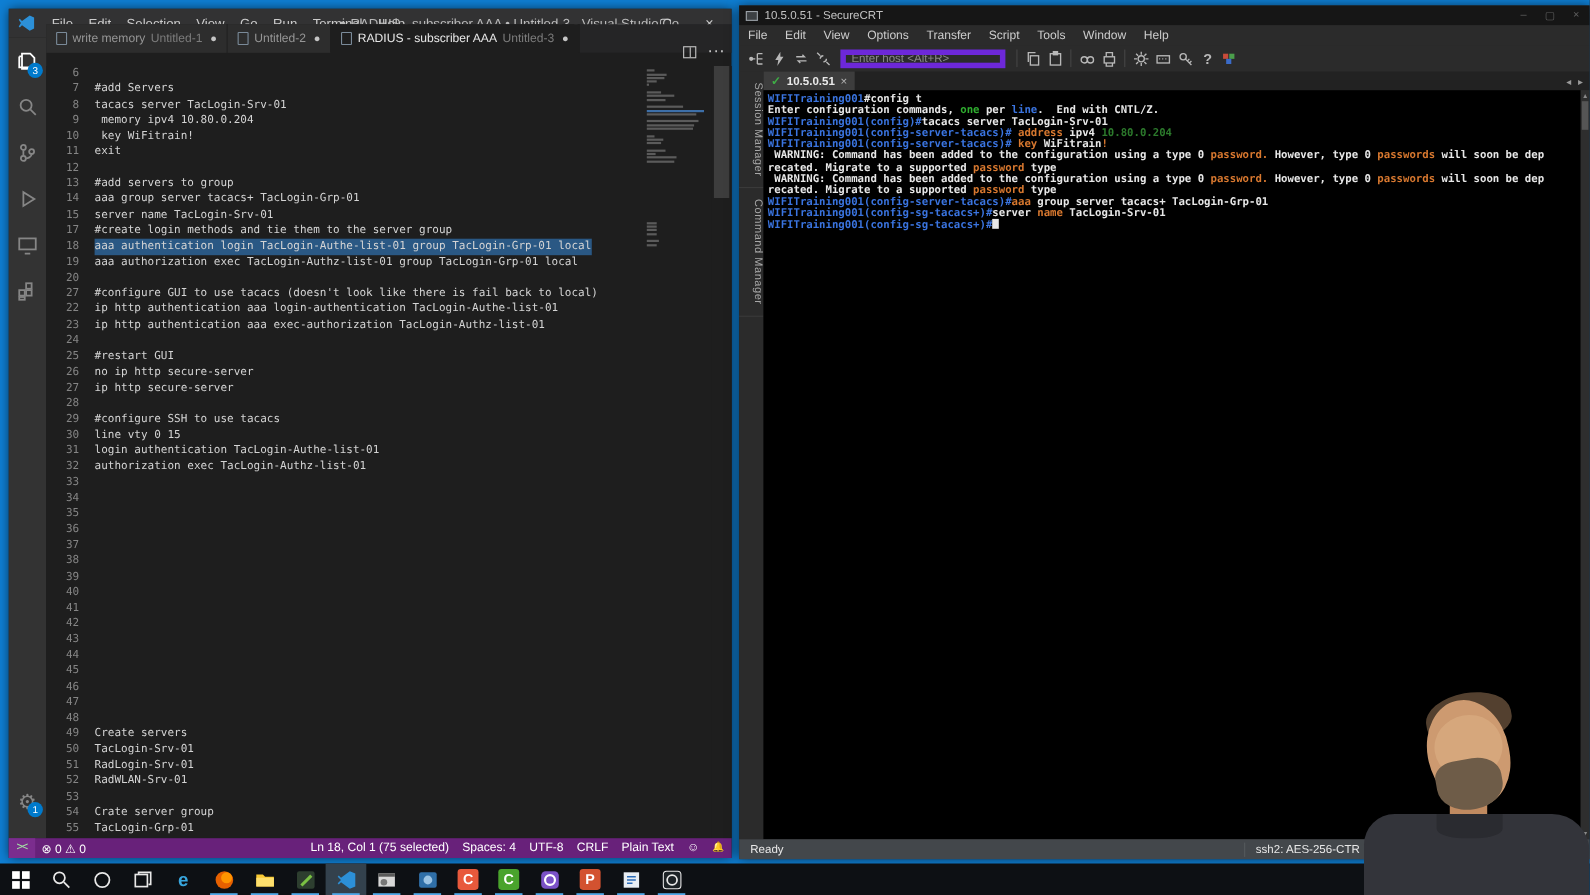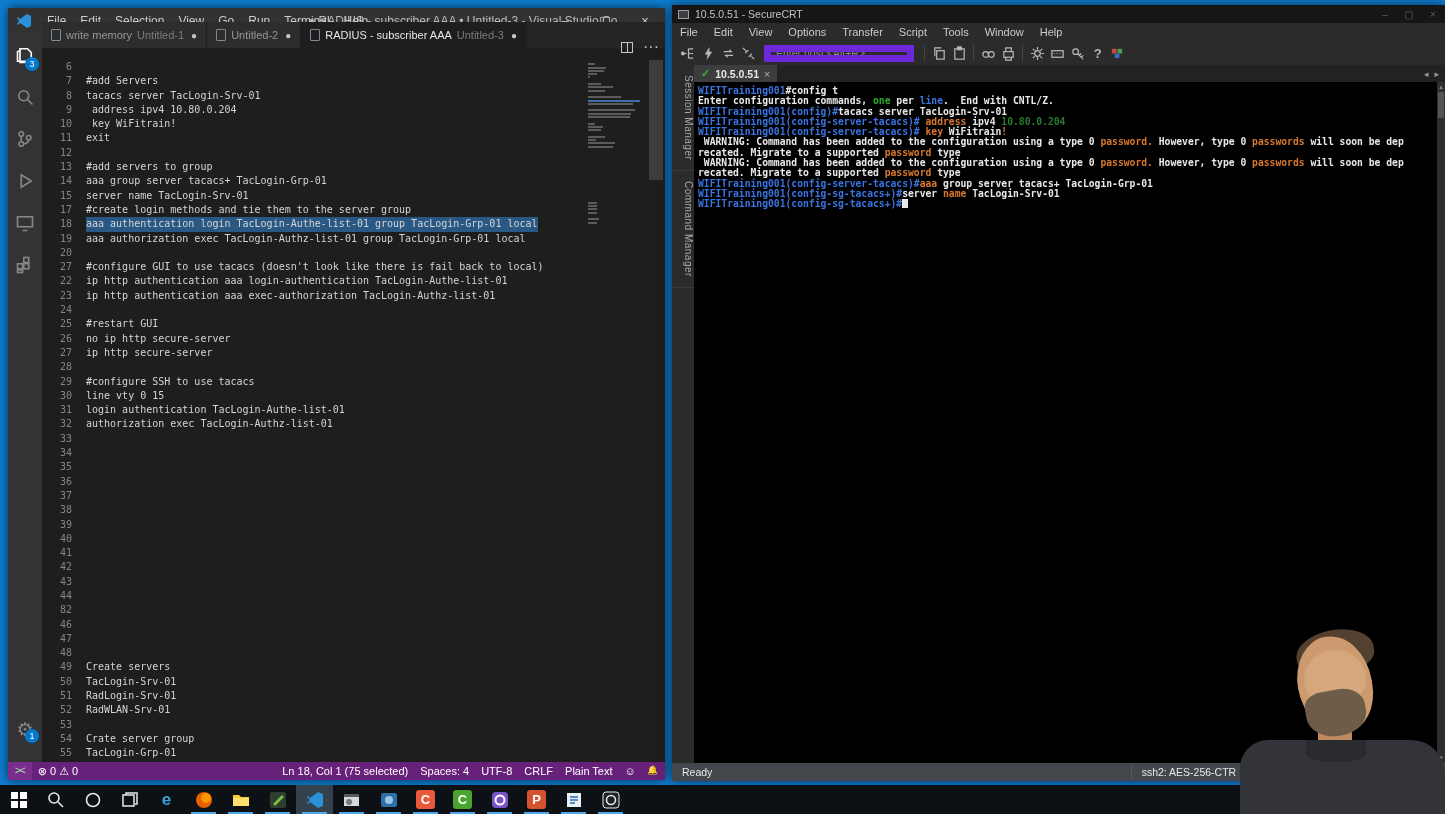--- a/index.html
+++ b/index.html
@@ -73,21 +73,21 @@
   #crt-winctl { margin-left:auto; display:flex; color:#5f5f5f; }
   #crt-winctl span { width:24px; text-align:center; font-size:10px; }
   #crt-menubar { left:0; top:18px; width:100%; height:18px; background:#2b2b2b; display:flex;
                  align-items:center; color:#cccccc; font-size:11px; }
   .crt-menu-item { padding:0 8px; }
   #crt-toolbar { left:0; top:36px; width:100%; height:24px; background:#2b2b2b; display:flex;
                  align-items:center; padding-left:6px; }
   .tb-icon { width:20px; height:18px; display:flex; align-items:center; justify-content:center; }
   .tb-icon svg { stroke:#b8b8b8; fill:none; stroke-width:1.3; }
   .tb-sep { width:1px; height:16px; background:#454545; margin:0 4px; }
-  #crt-host { width:150px; height:17px; background:#2b2b2b; border:7px solid #6d28d9; color:#cfcfcf;
+  #crt-host { width:150px; height:17px; background:#2b2b2b; border:5px solid #6d28d9; color:#cfcfcf;
               font-size:10.5px; padding:0 5px; margin:0 6px; }
   #crt-host::placeholder { color:#8a8a8a; }
   #crt-tabbar { left:22px; top:60px; width:751px; height:17px; background:#222222; display:flex; }
   #crt-tab { height:17px; background:#3d3d3d; color:#e8e8e8; font-size:10.5px; font-weight:bold;
              display:flex; align-items:center; padding:0 7px; gap:5px; }
   #crt-tab .check { color:#3fae46; font-size:11px; }
   #crt-tab .close { color:#b0b0b0; font-weight:normal; }
   #crt-tab-arrows { margin-left:auto; color:#9a9a9a; font-size:9px; display:flex; gap:6px;
                     align-items:center; padding-right:6px; }
   #crt-sidebar { left:0; top:60px; width:22px; height:698px; background:#2b2b2b; }
@@ -231,21 +231,21 @@
     </div>
   <div id="vs-editor-actions">
     <div class="split-icon"></div>
     <span>···</span>
   </div>
 
   <div id="vs-editor" class="abs">
       <div class="ed-row"><span class="ed-gutter">6</span><span class="ed-text"></span></div>
       <div class="ed-row"><span class="ed-gutter">7</span><span class="ed-text">#add Servers</span></div>
       <div class="ed-row"><span class="ed-gutter">8</span><span class="ed-text">tacacs server TacLogin-Srv-01</span></div>
-      <div class="ed-row"><span class="ed-gutter">9</span><span class="ed-text"> address ipv4 10.80.0.204</span></div>
+      <div class="ed-row"><span class="ed-gutter">9</span><span class="ed-text"> memory ipv4 10.80.0.204</span></div>
       <div class="ed-row"><span class="ed-gutter">10</span><span class="ed-text"> key WiFitrain!</span></div>
       <div class="ed-row"><span class="ed-gutter">11</span><span class="ed-text">exit</span></div>
       <div class="ed-row"><span class="ed-gutter">12</span><span class="ed-text"></span></div>
       <div class="ed-row"><span class="ed-gutter">13</span><span class="ed-text">#add servers to group</span></div>
       <div class="ed-row"><span class="ed-gutter">14</span><span class="ed-text">aaa group server tacacs+ TacLogin-Grp-01</span></div>
       <div class="ed-row"><span class="ed-gutter">15</span><span class="ed-text">server name TacLogin-Srv-01</span></div>
       <div class="ed-row"><span class="ed-gutter">17</span><span class="ed-text">#create login methods and tie them to the server group</span></div>
       <div class="ed-row sel"><span class="ed-gutter">18</span><span class="ed-text">aaa authentication login TacLogin-Authe-list-01 group TacLogin-Grp-01 local</span></div>
       <div class="ed-row"><span class="ed-gutter">19</span><span class="ed-text">aaa authorization exec TacLogin-Authz-list-01 group TacLogin-Grp-01 local</span></div>
       <div class="ed-row"><span class="ed-gutter">20</span><span class="ed-text"></span></div>
@@ -266,21 +266,21 @@
       <div class="ed-row"><span class="ed-gutter">35</span><span class="ed-text"></span></div>
       <div class="ed-row"><span class="ed-gutter">36</span><span class="ed-text"></span></div>
       <div class="ed-row"><span class="ed-gutter">37</span><span class="ed-text"></span></div>
       <div class="ed-row"><span class="ed-gutter">38</span><span class="ed-text"></span></div>
       <div class="ed-row"><span class="ed-gutter">39</span><span class="ed-text"></span></div>
       <div class="ed-row"><span class="ed-gutter">40</span><span class="ed-text"></span></div>
       <div class="ed-row"><span class="ed-gutter">41</span><span class="ed-text"></span></div>
       <div class="ed-row"><span class="ed-gutter">42</span><span class="ed-text"></span></div>
       <div class="ed-row"><span class="ed-gutter">43</span><span class="ed-text"></span></div>
       <div class="ed-row"><span class="ed-gutter">44</span><span class="ed-text"></span></div>
-      <div class="ed-row"><span class="ed-gutter">82</span><span class="ed-text"></span></div>
+      <div class="ed-row"><span class="ed-gutter">45</span><span class="ed-text"></span></div>
       <div class="ed-row"><span class="ed-gutter">46</span><span class="ed-text"></span></div>
       <div class="ed-row"><span class="ed-gutter">47</span><span class="ed-text"></span></div>
       <div class="ed-row"><span class="ed-gutter">48</span><span class="ed-text"></span></div>
       <div class="ed-row"><span class="ed-gutter">49</span><span class="ed-text">Create servers</span></div>
       <div class="ed-row"><span class="ed-gutter">50</span><span class="ed-text">TacLogin-Srv-01</span></div>
       <div class="ed-row"><span class="ed-gutter">51</span><span class="ed-text">RadLogin-Srv-01</span></div>
       <div class="ed-row"><span class="ed-gutter">52</span><span class="ed-text">RadWLAN-Srv-01</span></div>
       <div class="ed-row"><span class="ed-gutter">53</span><span class="ed-text"></span></div>
       <div class="ed-row"><span class="ed-gutter">54</span><span class="ed-text">Crate server group</span></div>
       <div class="ed-row"><span class="ed-gutter">55</span><span class="ed-text">TacLogin-Grp-01</span></div>

